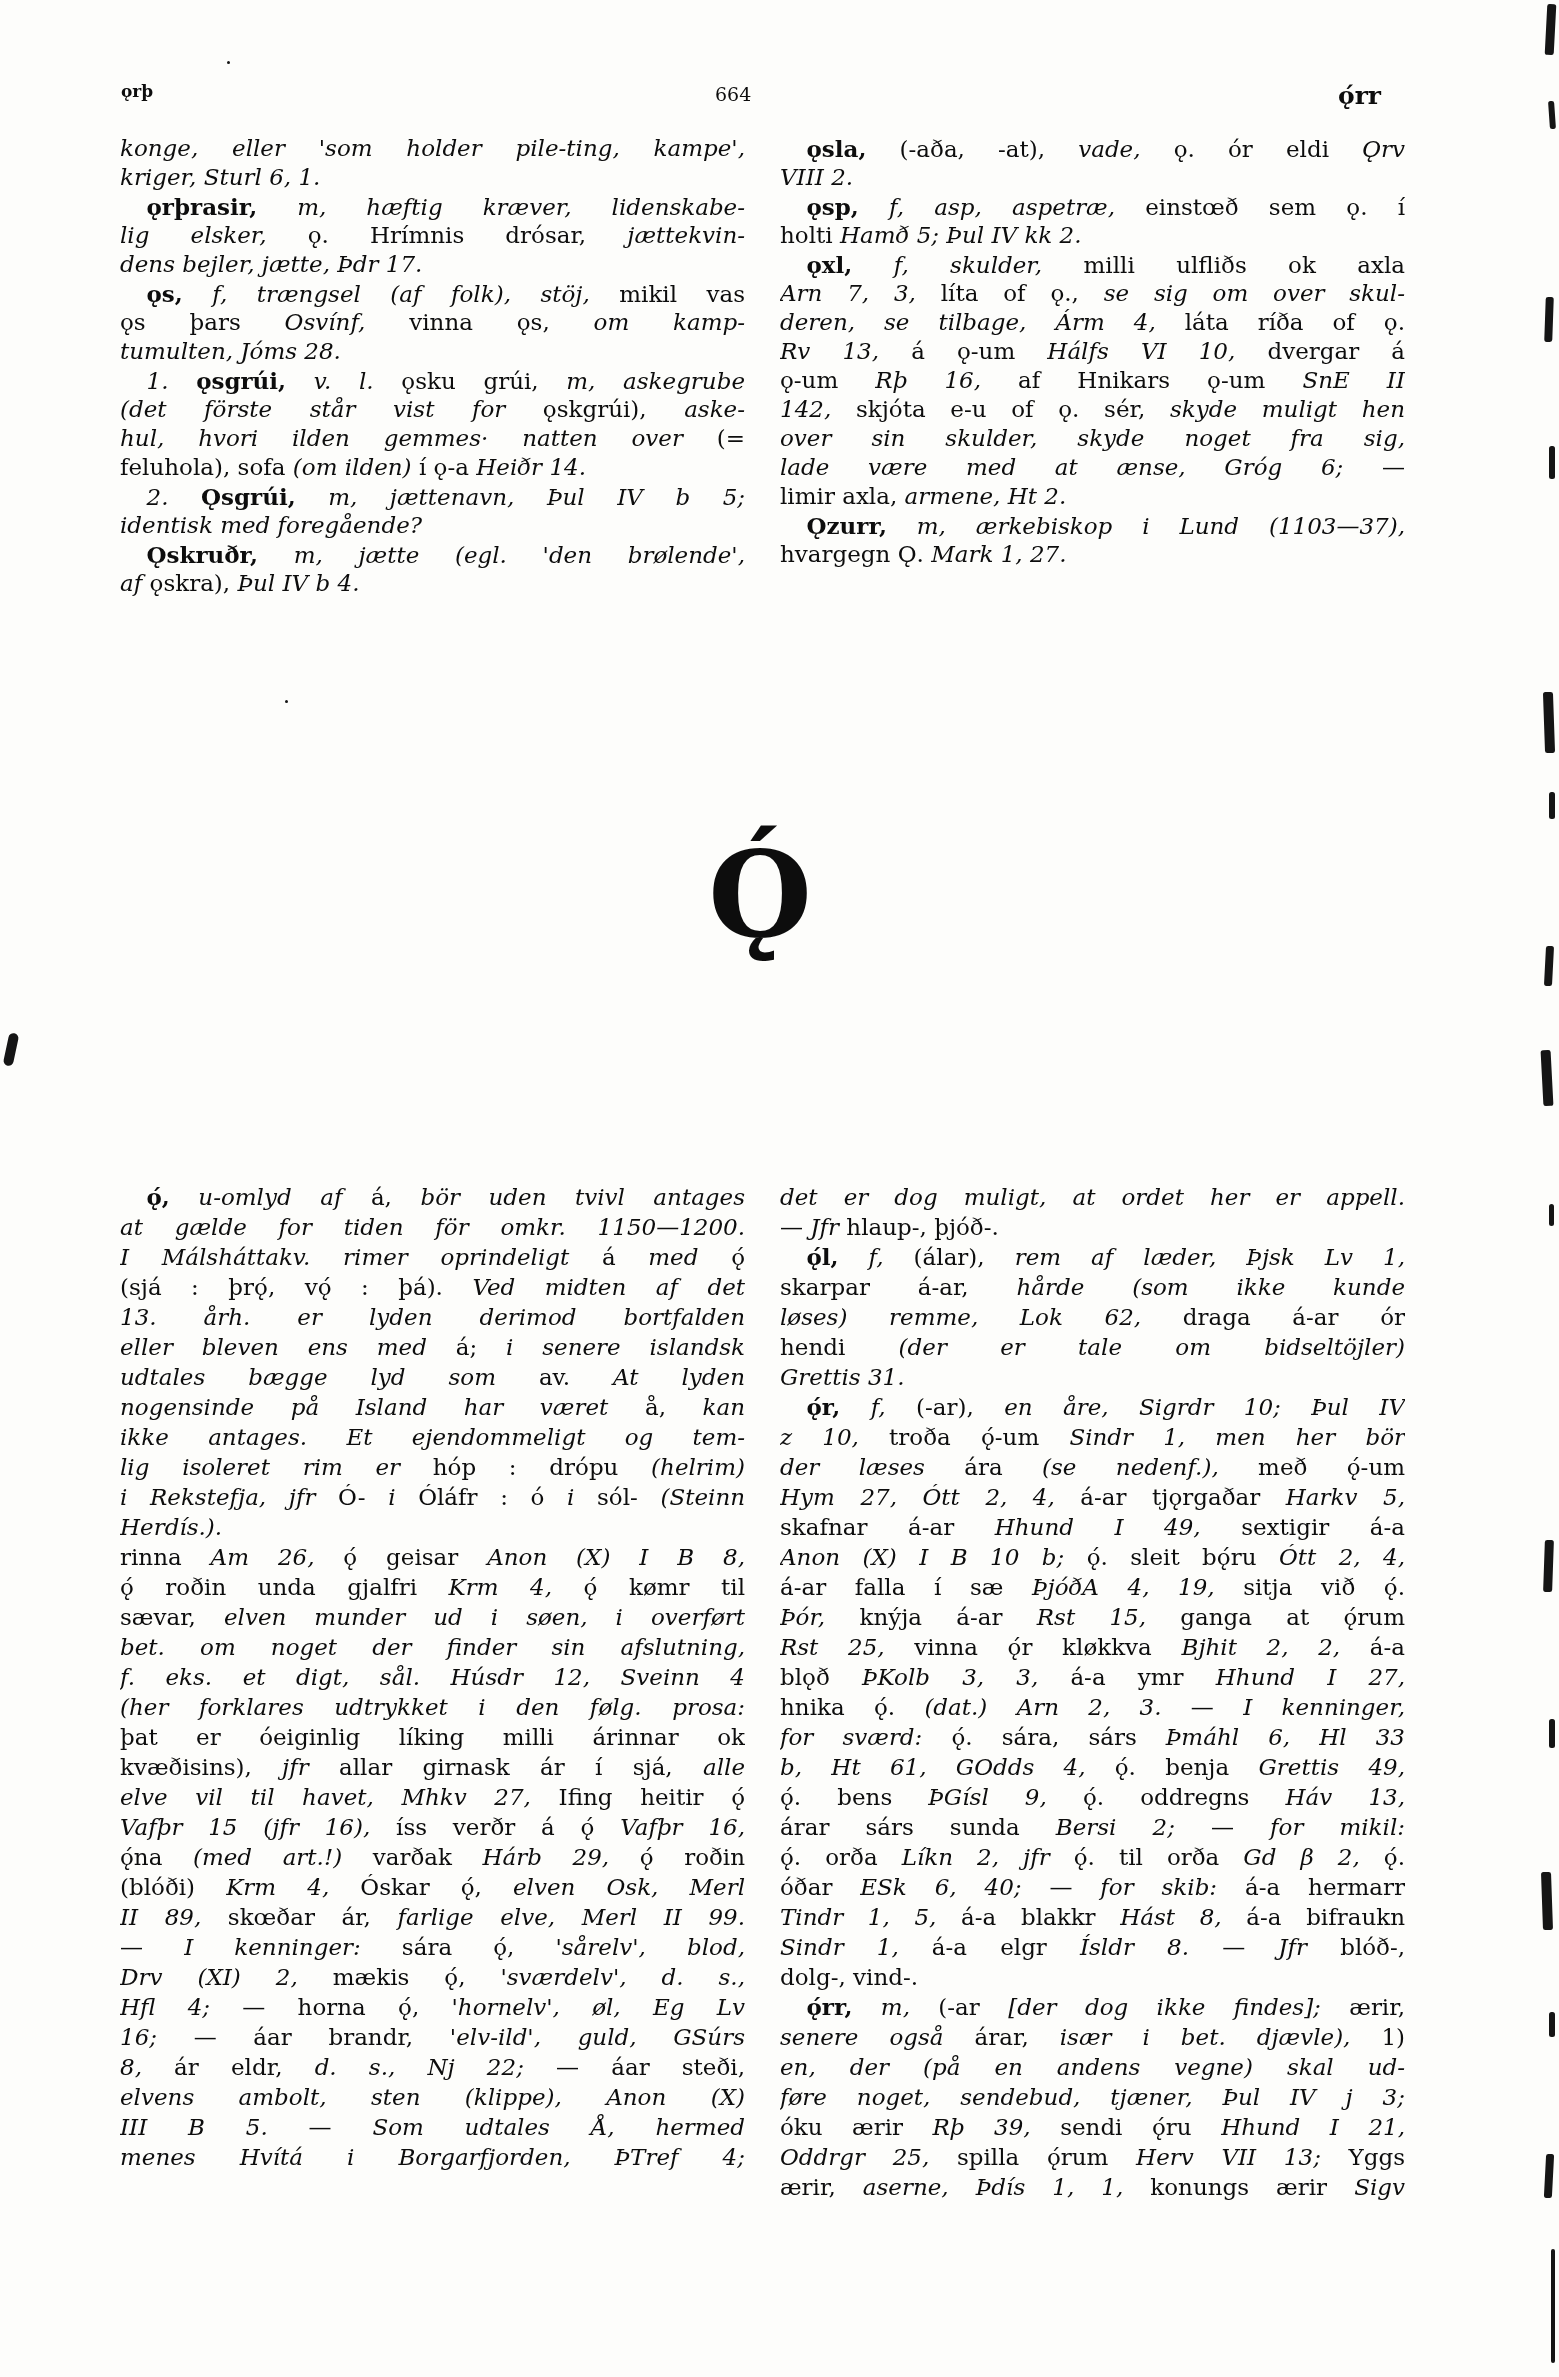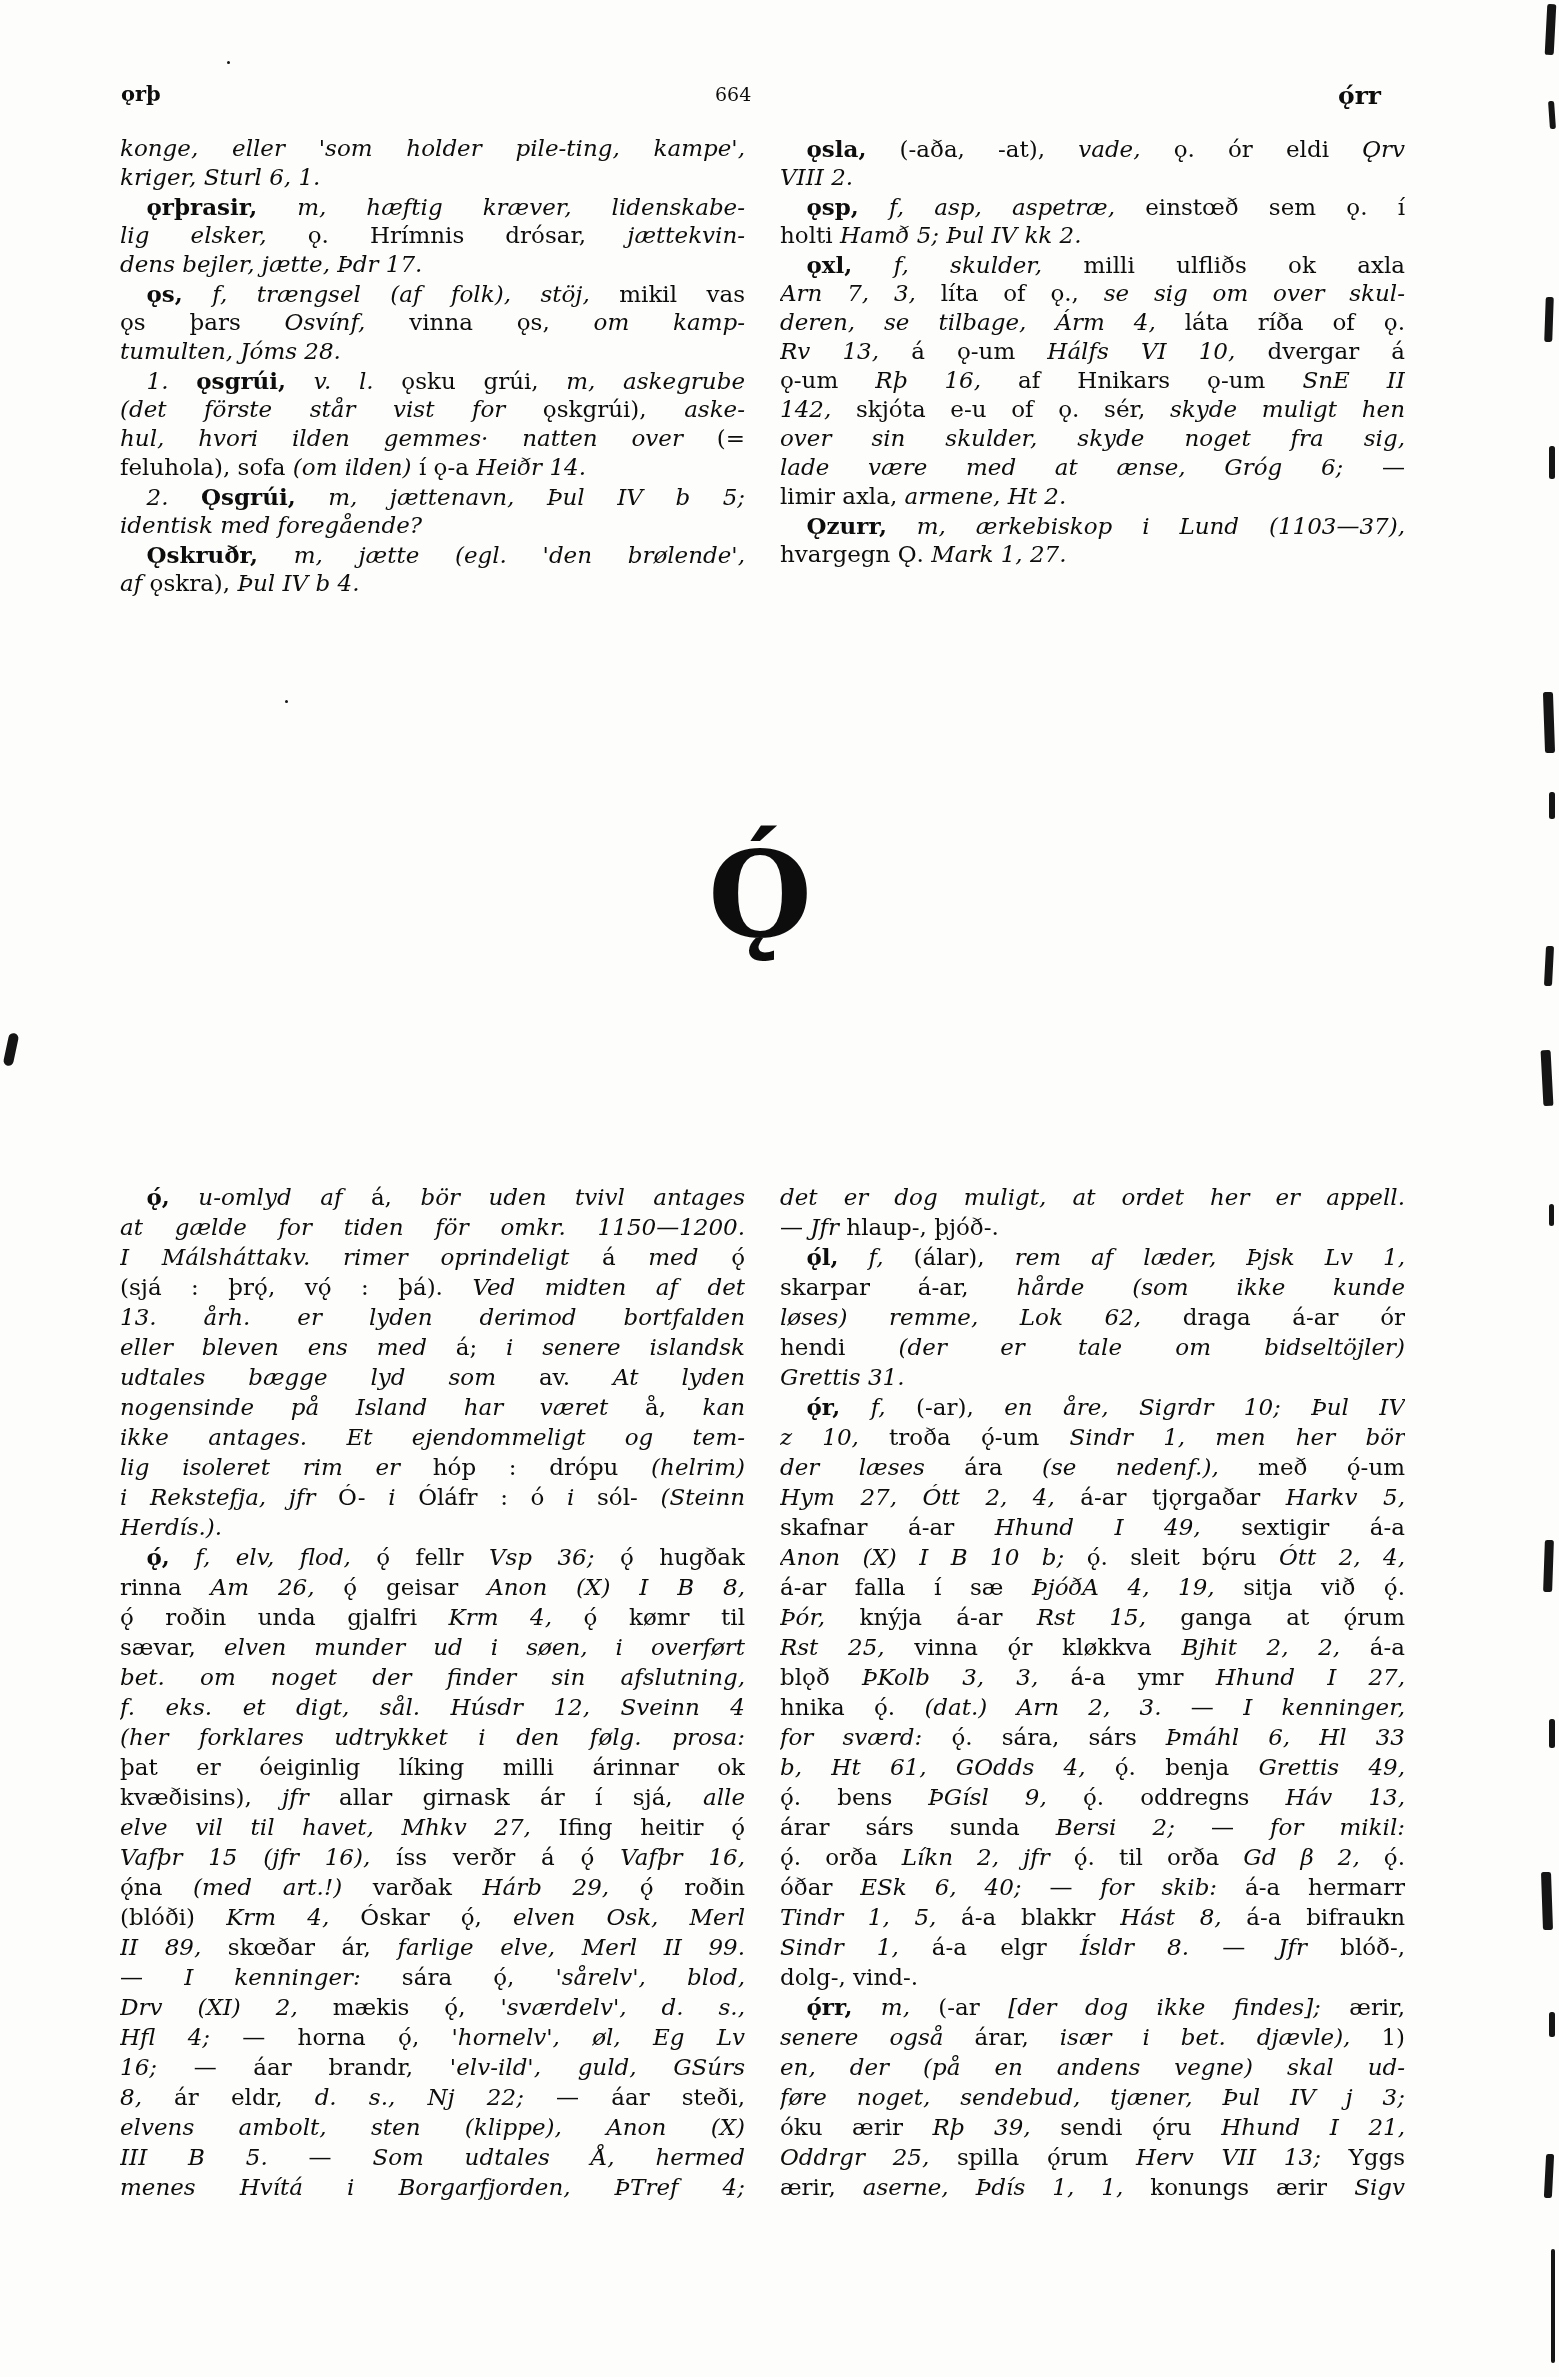--- a/index.html
+++ b/index.html
@@ -7,21 +7,21 @@
     width:1560px;height:2377px;
     background:#fdfdfb;
     font-family:"DejaVu Serif","Liberation Serif",serif;
     color:#0d0d0d;
     position:relative;
     overflow:hidden;
   }
   .page{position:absolute;inset:0;}
   
   .header{position:absolute;top:81px;left:0;width:100%;height:38px;}
-  .header .hw-left{position:absolute;left:121px;top:0;font-size:21px;font-weight:bold;}
+  .header .hw-left{position:absolute;left:121px;top:0;font-size:17px;font-weight:bold;}
   .header .page-num{position:absolute;left:694px;top:2px;font-size:19px;margin-left:21px;}
   .header .hw-right{position:absolute;left:1338px;top:0;font-size:25px;font-weight:bold;}
   
   .cols{position:absolute;left:120px;width:1286px;display:flex;gap:35px;}
   .cols.top{top:134px;}
   .cols.bottom{top:1182px;}
   .col{width:625px;}
   .line{
     font-size:23px;
     line-height:29px;height:29px;
@@ -119,21 +119,20 @@
         <div class="line"><i>I Málsháttakv. rimer oprindeligt</i> á <i>med</i> ǫ́</div>
         <div class="line">(sjá : þrǫ́, vǫ́ : þá). <i>Ved midten af det</i></div>
         <div class="line"><i>13. årh. er lyden derimod bortfalden</i></div>
         <div class="line"><i>eller bleven ens med</i> á; <i>i senere islandsk</i></div>
         <div class="line"><i>udtales bægge lyd som</i> av. <i>At lyden</i></div>
         <div class="line"><i>nogensinde på Island har været</i> å, <i>kan</i></div>
         <div class="line"><i>ikke antages. Et ejendommeligt og tem-</i></div>
         <div class="line"><i>lig isoleret rim er</i> hóp : drópu <i>(helrim)</i></div>
         <div class="line"><i>i Rekstefja, jfr</i> Ó- <i>i</i> Óláfr : ó <i>i</i> sól- <i>(Steinn</i></div>
         <div class="line end"><i>Herdís.).</i></div>
-        <div class="line ind"><b>ǫ́,</b> <i>f, elv, flod,</i> ǫ́ fellr <i>Vsp 36;</i> ǫ́ hugðak</div>
         <div class="line">rinna <i>Am 26,</i> ǫ́ geisar <i>Anon (X) I B 8,</i></div>
         <div class="line">ǫ́ roðin unda gjalfri <i>Krm 4,</i> ǫ́ kømr til</div>
         <div class="line">sævar, <i>elven munder ud i søen, i overført</i></div>
         <div class="line"><i>bet. om noget der finder sin afslutning,</i></div>
         <div class="line"><i>f. eks. et digt, sål. Húsdr 12, Sveinn 4</i></div>
         <div class="line"><i>(her forklares udtrykket i den følg. prosa:</i></div>
         <div class="line">þat er óeiginlig líking milli árinnar ok</div>
         <div class="line">kvæðisins), <i>jfr</i> allar girnask ár í sjá, <i>alle</i></div>
         <div class="line"><i>elve vil til havet, Mhkv 27,</i> Ifing heitir ǫ́</div>
         <div class="line"><i>Vafþr 15 (jfr 16),</i> íss verðr á ǫ́ <i>Vafþr 16,</i></div>

